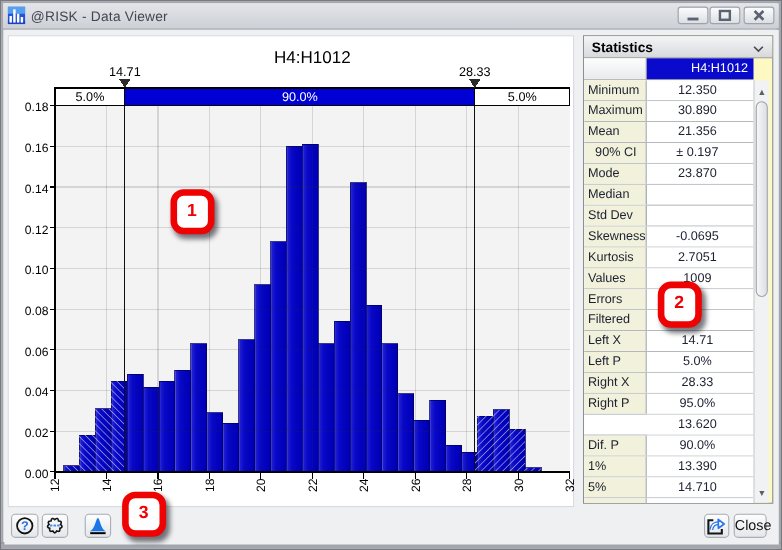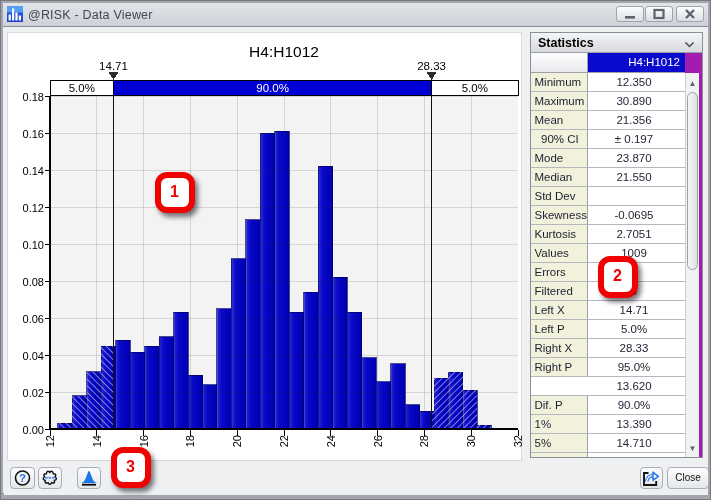--- a/index.html
+++ b/index.html
@@ -11,36 +11,36 @@
 #bordR { position:absolute; right:0; top:0; width:4px; height:500px; background:#a3a6ad; }
 #bordB { position:absolute; left:0; bottom:0; width:711px; height:6px; background:#a3a6ad; border-top:1px solid #90939a; }
 #titlebar { position:absolute; left:2px; top:2px; width:705px; height:23.5px;
   background:linear-gradient(#e3e5e9,#cdd0d6); border-bottom:1px solid #8a8d94; }
 #title { position:absolute; left:25px; top:5px; font-size:12.5px; font-weight:normal; color:#454652; letter-spacing:0.2px; }
 #appicon { position:absolute; left:4px; top:2.5px; width:16px; height:16px; }
 .winbtn { position:absolute; top:3px; width:28px; height:16px; border:1px solid #9ea2aa; border-radius:3px;
   background:linear-gradient(#fbfcfd,#dcdfe3); }
 #content { position:absolute; left:3px; top:26px; width:704px; height:468px; background:#eef0f2; }
 #chartpanel { position:absolute; left:6px; top:31px; width:515px; height:429px; background:#fff; border:1px solid #d7dade; }
-#statspanel { position:absolute; left:529px; top:31px; width:173px; height:426px; background:#a21caf; border:1px solid #888f98; }
+#statspanel { position:absolute; left:529px; top:31px; width:173px; height:426px; background:#fef9c3; border:1px solid #888f98; }
 #statshead { position:absolute; left:0; top:0; width:171px; height:20px; background:linear-gradient(#f4f5f6,#d7d9dd); border-bottom:1px solid #9aa0a8; }
 #statshead span { position:absolute; left:7px; top:3px; font-size:12.5px; font-weight:bold; color:#000; }
 #hdrrow { position:absolute; left:0; top:20px; width:154px; height:19.5px; border-bottom:1px solid #9aa0a8; }
 #hdrlab { position:absolute; left:0; top:0; width:56.5px; height:19px; background:linear-gradient(#fdfdfe,#e9eaee); border-right:1px solid #9aa0a8; }
 #hdrval { position:absolute; left:57px; top:0; width:96.5px; height:19px; background:#0a0acc; color:#fff; font-size:11.5px; line-height:19px; text-align:right; padding-right:4.5px; }
 #datarows { position:absolute; left:0; top:39.5px; width:154px; height:384px; overflow:hidden; background:#fff; }
 .trow { display:flex; width:154px; height:19.05px; border-bottom:1px solid #b4b8be; }
 .tlab { width:56.5px; border-right:1px solid #9aa0a8; background:#f1f1dc; font-size:11.5px; color:#1c2030; line-height:18px; white-space:nowrap; overflow:hidden; }
 .tval { flex:1; background:#fff; font-size:11.5px; color:#1c2030; line-height:18px; text-align:center; padding-right:4.5px; }
 #sbar { position:absolute; left:154px; top:39.5px; width:13.5px; height:384px; background:#f1f2f4; border-left:1px solid #cbced3; }
 #sthumb { position:absolute; left:1px; top:19px; width:11px; height:178px; background:linear-gradient(90deg,#f6f7f8,#dddfe3); border:1px solid #9ba1a9; border-radius:5.5px; }
 .sarrow { position:absolute; left:0; width:13px; font-size:8px; color:#5a6068; text-align:center; }
 .tbtn { position:absolute; top:466px; height:22px; border:1px solid #a9adb5; border-radius:4px;
   background:linear-gradient(#fdfdfe,#e4e7ea); }
-#closebtn { left:666px; width:42px; font-size:10px; color:#111; text-align:center; line-height:20px; }
+#closebtn { left:666px; width:30px; font-size:13px; color:#111; text-align:center; line-height:20px; }
 .callout { position:absolute; width:40px; background:#fff; border:6.5px solid #ee0202; border-radius:12px;
   box-shadow:3px 4px 5px rgba(10,10,20,0.55); color:#ee0202; font-weight:bold; font-size:16px; text-align:center; }
 </style></head>
 <body>
 <div id="win">
   <div id="bordT"></div>
     <div id="bordL"></div>
     <div id="bordR"></div>
     <div id="bordB"></div>
   <div id="titlebar">
@@ -229,21 +229,20 @@
 <div class="trow">
           <div class="tlab" style="padding-left:10px;">90% CI</div>
           <div class="tval">± 0.197</div>
         </div>
 <div class="trow">
           <div class="tlab" style="padding-left:3.5px;">Mode</div>
           <div class="tval">23.870</div>
         </div>
 <div class="trow">
           <div class="tlab" style="padding-left:3.5px;">Median</div>
-          <div class="tval">21.550</div>
         </div>
 <div class="trow">
           <div class="tlab" style="padding-left:3.5px;">Std Dev</div>
         </div>
 <div class="trow">
           <div class="tlab" style="padding-left:3.5px;">Skewness</div>
           <div class="tval">-0.0695</div>
         </div>
 <div class="trow">
           <div class="tlab" style="padding-left:3.5px;">Kurtosis</div>

